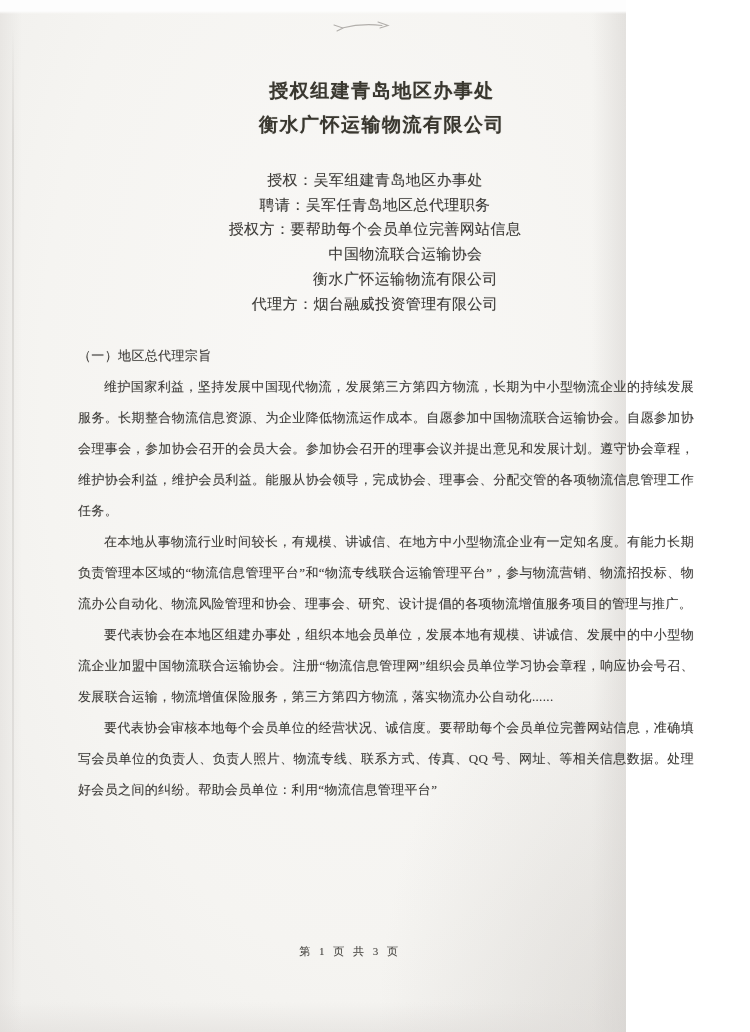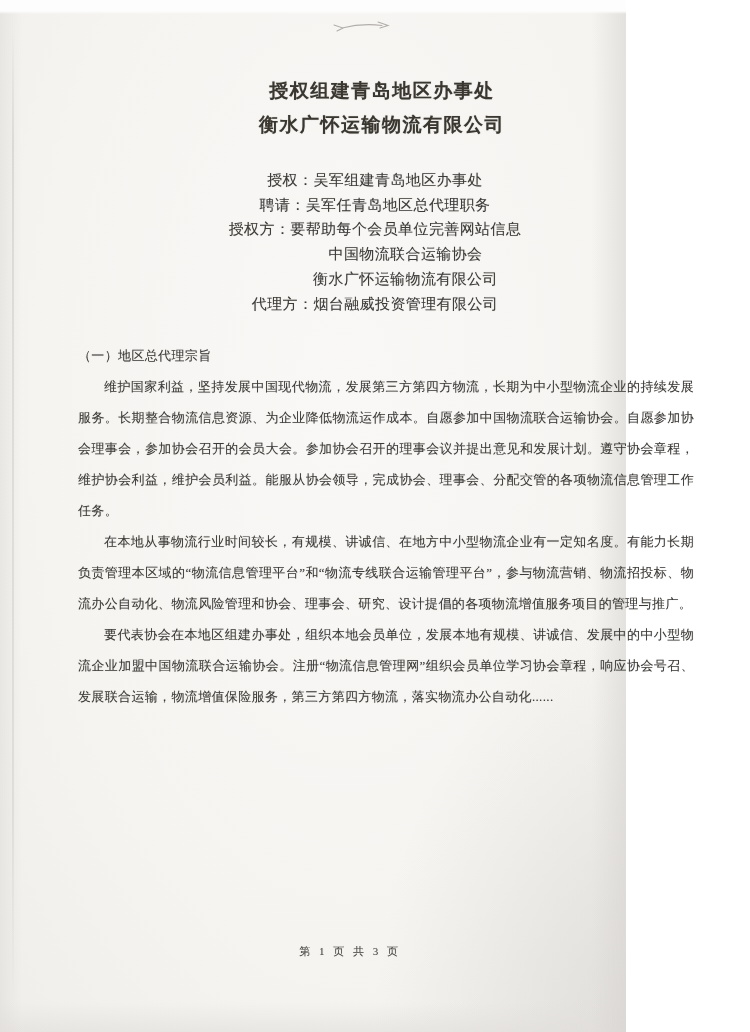--- a/index.html
+++ b/index.html
@@ -122,18 +122,19 @@
   </div>
 
   <div class="body-text">
 
     <div class="section-heading">（一）地区总代理宗旨</div>
     <div class="para">维护国家利益，坚持发展中国现代物流，发展第三方第四方物流，长期为中小型物流企业的持续发展服务。长期整合物流信息资源、为企业降低物流运作成本。自愿参加中国物流联合运输协会。自愿参加协会理事会，参加协会召开的会员大会。参加协会召开的理事会议并提出意见和发展计划。遵守协会章程，维护协会利益，维护会员利益。能服从协会领导，完成协会、理事会、分配交管的各项物流信息管理工作任务。</div>
 
     <div class="para">在本地从事物流行业时间较长，有规模、讲诚信、在地方中小型物流企业有一定知名度。有能力长期负责管理本区域的“物流信息管理平台”和“物流专线联合运输管理平台”，参与物流营销、物流招投标、物流办公自动化、物流风险管理和协会、理事会、研究、设计提倡的各项物流增值服务项目的管理与推广。</div>
 
     <div class="para">要代表协会在本地区组建办事处，组织本地会员单位，发展本地有规模、讲诚信、发展中的中小型物流企业加盟中国物流联合运输协会。注册“物流信息管理网”组织会员单位学习协会章程，响应协会号召、发展联合运输，物流增值保险服务，第三方第四方物流，落实物流办公自动化......</div>
+    <div class="para">要代表协会审核本地每个会员单位的经营状况、诚信度。要帮助每个会员单位完善网站信息，准确填写会员单位的负责人、负责人照片、物流专线、联系方式、传真、QQ 号、网址、等相关信息数据。处理好会员之间的纠纷。帮助会员单位：利用“物流信息管理平台”</div>
 
   </div>
 
   <div class="footer">第 1 页 共 3 页</div>
 
 </div>
 
 </body></html>

